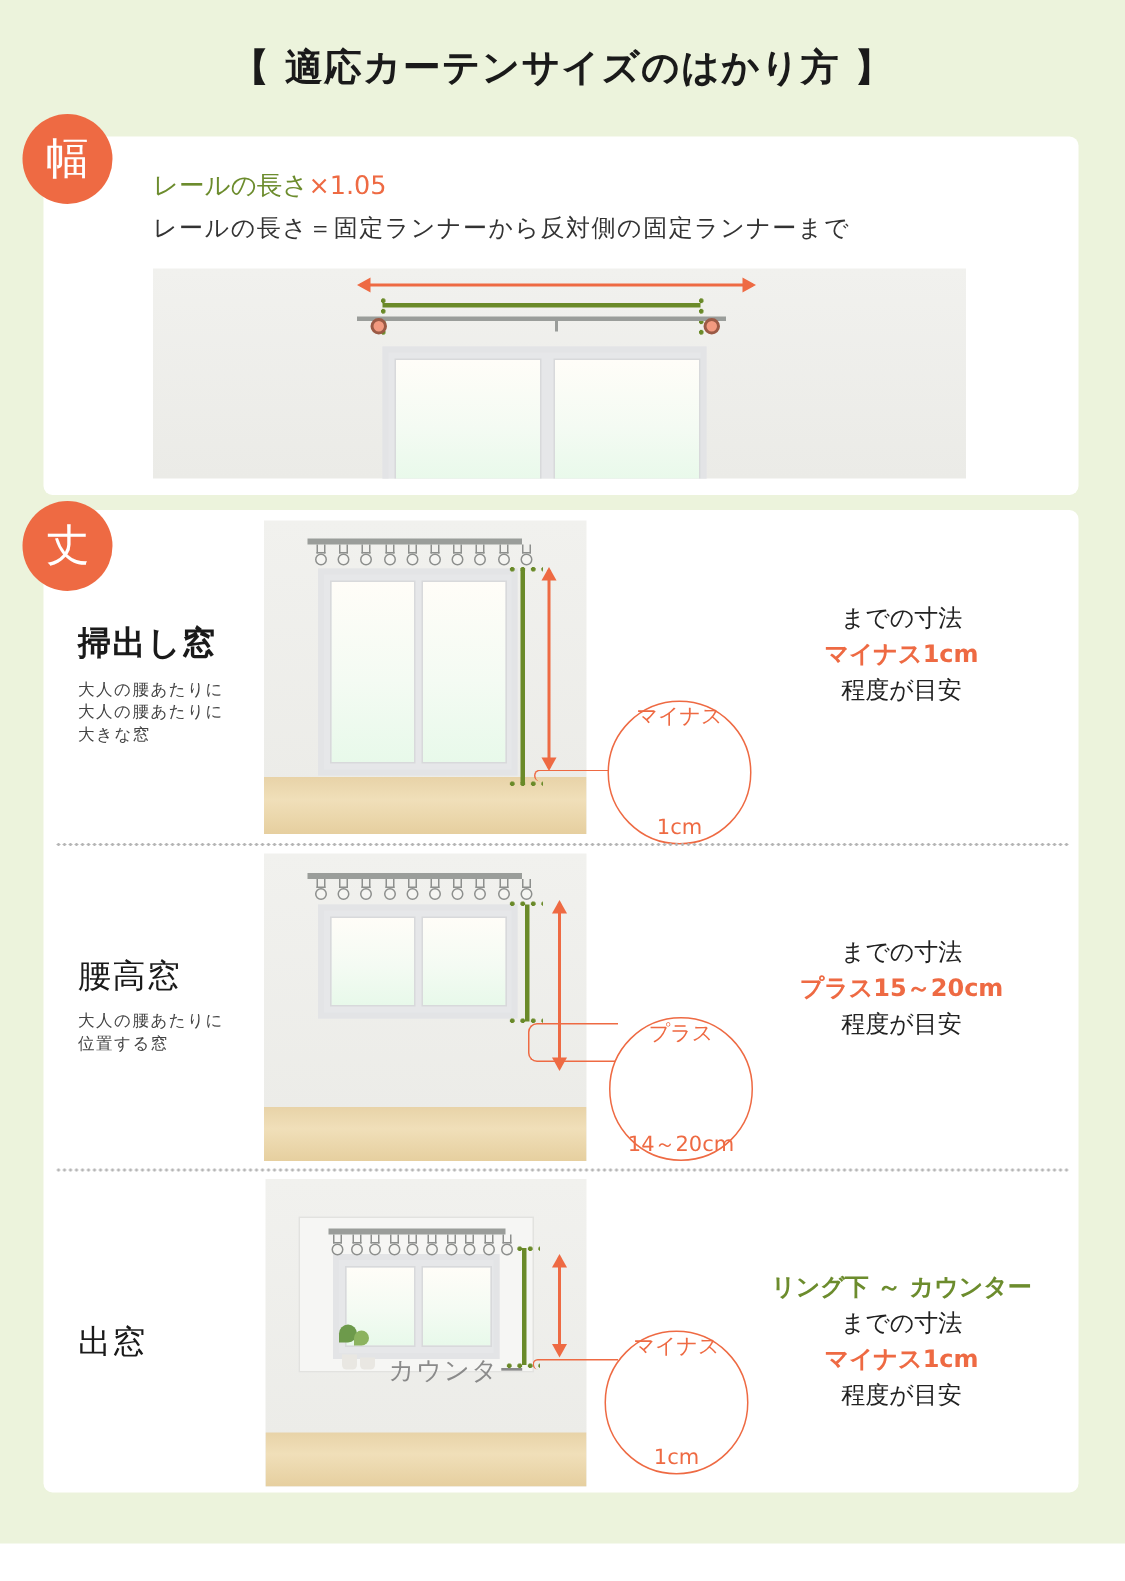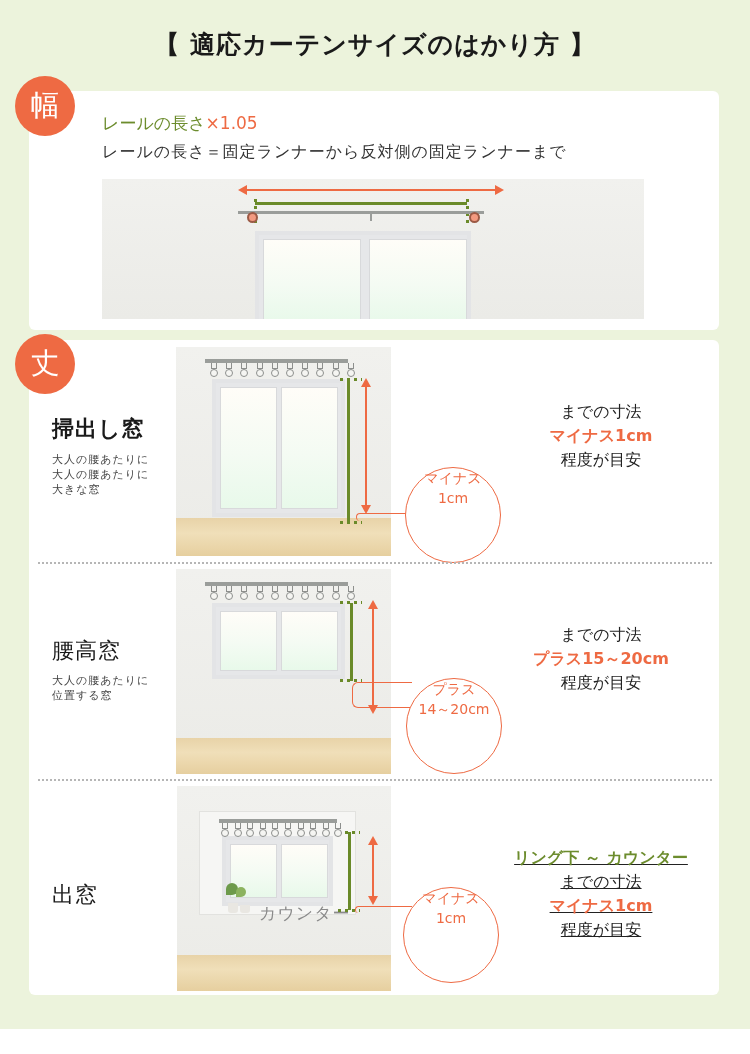--- a/index.html
+++ b/index.html
@@ -30,21 +30,21 @@
   .arrow-v { position: absolute; width: 2px; background: #ee6a43; }
   .arrow-v::before, .arrow-v::after { content: ""; position: absolute; left: -4px; border-left: 5px solid transparent; border-right: 5px solid transparent; }
   .arrow-v::before { top: -2px; border-bottom: 9px solid #ee6a43; }
   .arrow-v::after { bottom: -2px; border-top: 9px solid #ee6a43; }
   .arrow-h { position: absolute; height: 2px; background: #ee6a43; }
   .arrow-h::before, .arrow-h::after { content: ""; position: absolute; top: -4px; border-top: 5px solid transparent; border-bottom: 5px solid transparent; }
   .arrow-h::before { left: -2px; border-right: 9px solid #ee6a43; }
   .arrow-h::after { right: -2px; border-left: 9px solid #ee6a43; }
   .endcap { position: absolute; width: 11px; height: 11px; border-radius: 50%; background: #f39a80; border: 2px solid #9b5a45; }
   .hline-g { position: absolute; height: 3px; background: #6a8a29; }
-  .callout { position: absolute; width: 96px; height: 96px; border: 1.5px solid #ee6a43; border-radius: 50%; background: #fff; color: #ee6a43; font-size: 14px; text-align: center; display: flex; flex-direction: column; justify-content: flex-start; line-height: 20px; }
+  .callout { position: absolute; width: 96px; height: 96px; border: 1.5px solid #ee6a43; border-radius: 50%; background: #fff; color: #ee6a43; font-size: 14px; text-align: center; display: flex; flex-direction: column; justify-content: space-between; line-height: 20px; }
   .leader { position: absolute; border: 1.5px solid #ee6a43; border-right: none; border-radius: 6px 0 0 6px; }
   .divider { position: absolute; left: 37px; width: 676px; height: 2px; background-image: radial-gradient(circle, #b6b6b6 1px, transparent 1.2px); background-size: 4px 2px; }
   .wtype { position: absolute; font-size: 22px; color: #1a1a1a; letter-spacing: 1px; }
   .wdesc { position: absolute; font-size: 11px; color: #444; line-height: 15px; letter-spacing: 1px; }
   .guide { position: absolute; width: 220px; text-align: center; font-size: 16px; line-height: 24px; color: #222; }
   .guide .g { color: #6c8c2d; font-weight: bold; }
   .guide .o { color: #ee6a43; font-weight: bold; }
   .counter-label { position: absolute; font-size: 17px; color: #8a8a8a; letter-spacing: 1px; }
   .bay { position: absolute; background: #f6f6f4; border: 1px solid #e2e2df; }
   .plant { position: absolute; }
@@ -224,18 +224,18 @@
     <div class="ring-stem" style="left: 145.8px; top: 37px;"></div>
     <div class="ring" style="left: 144.8px; top: 43px;"></div>
     <div class="ring-stem" style="left: 158.4px; top: 37px;"></div>
     <div class="ring" style="left: 157.4px; top: 43px;"></div>
   </div>
 <div class="leader" style="left:355px;top:906px;width:57px;height:7px;border-bottom:none;"></div>
 <div class="callout" style="left:403px;top:887px;">
   <div>マイナス</div>
   <div>1cm</div>
 </div>
-<div class="guide" style="left:491px;top:846px;text-decoration:underline;">
+<div class="guide" style="left:491px;top:846px;">
   <div class="g">リング下 ～ カウンター</div>
   <div>までの寸法</div>
   <div class="o">マイナス1cm</div>
   <div>程度が目安</div>
 </div>
 
 </body></html>

